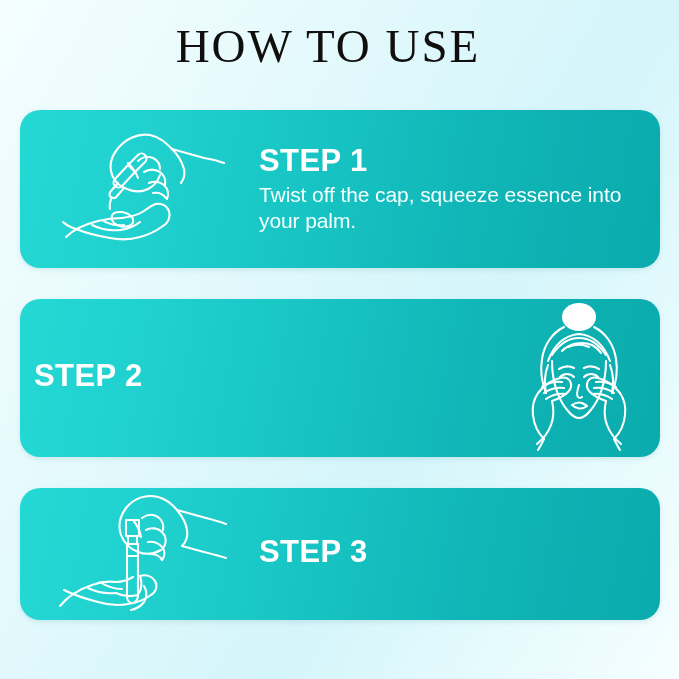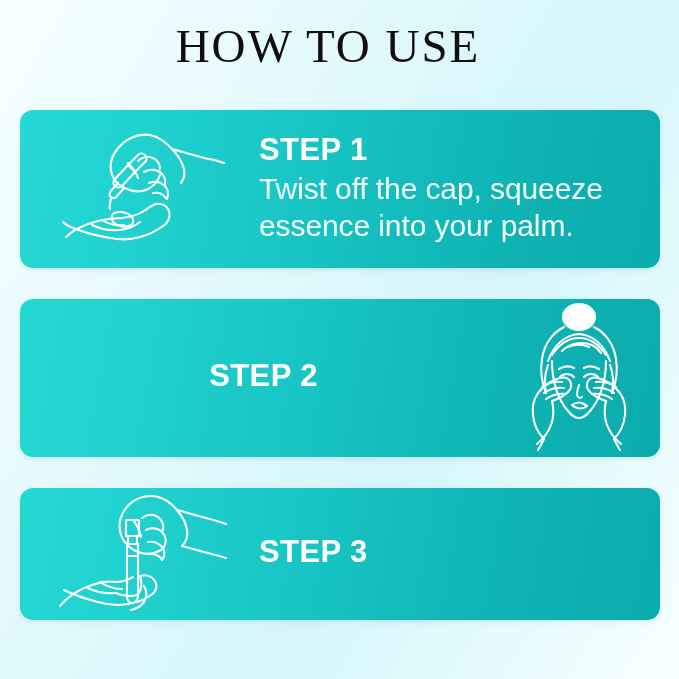--- a/index.html
+++ b/index.html
@@ -43,21 +43,21 @@
     color: #100f0e;
     letter-spacing: 2.0px;
     white-space: nowrap;
   }
 
   
   .card {
     position: absolute;
     left: 20px;
     width: 640px;
-    border-radius: 13px;
+    border-radius: 20px;
     box-sizing: border-box;
     overflow: hidden;
     background: linear-gradient(100deg,
       #24d8d4 0%,
       #21d3d0 16%,
       #18c5c4 44%,
       #10b5b6 72%,
       #0aabad 100%);
     box-shadow: 0 2px 5px rgba(30,120,125,0.13);
   }
@@ -92,33 +92,33 @@
     transform: translateY(-50%);
   }
   .text-left-aligned {
     left: 239px;
     right: 14px;
     text-align: left;
   }
   .text-right-aligned {
     left: 14px;
     right: 167px;
-    text-align: center;
+    text-align: left;
   }
   .step-label {
     color: #ffffff;
     font-size: 31px;
     font-weight: 700;
     letter-spacing: 0.4px;
     line-height: 1.12;
     margin: 0 0 3px 0;
   }
   .step-desc {
     color: #f4ffff;
-    font-size: 30px;
+    font-size: 21px;
     font-weight: 400;
     line-height: 1.23;
     margin: 0;
     letter-spacing: -0.1px;
   }
 </style>
 </head>
 <body>
 
 <div id="page">

